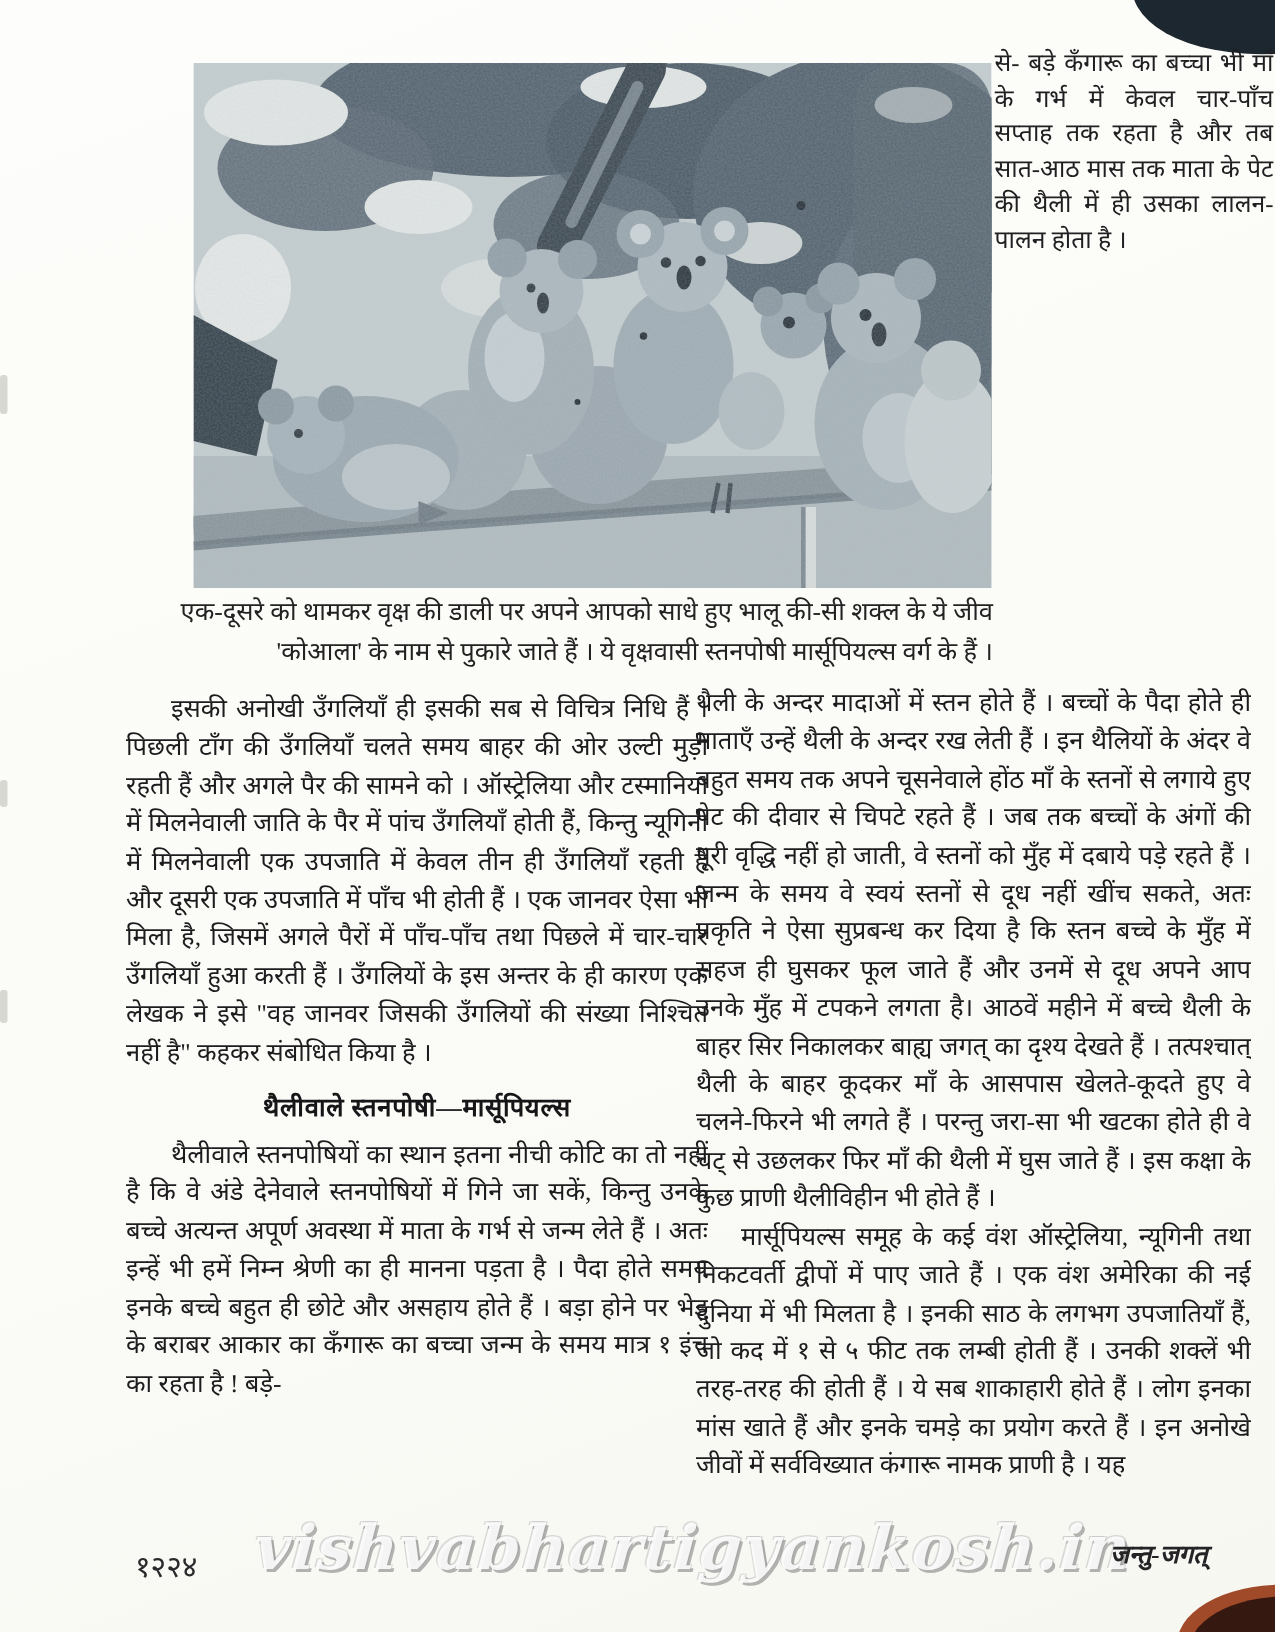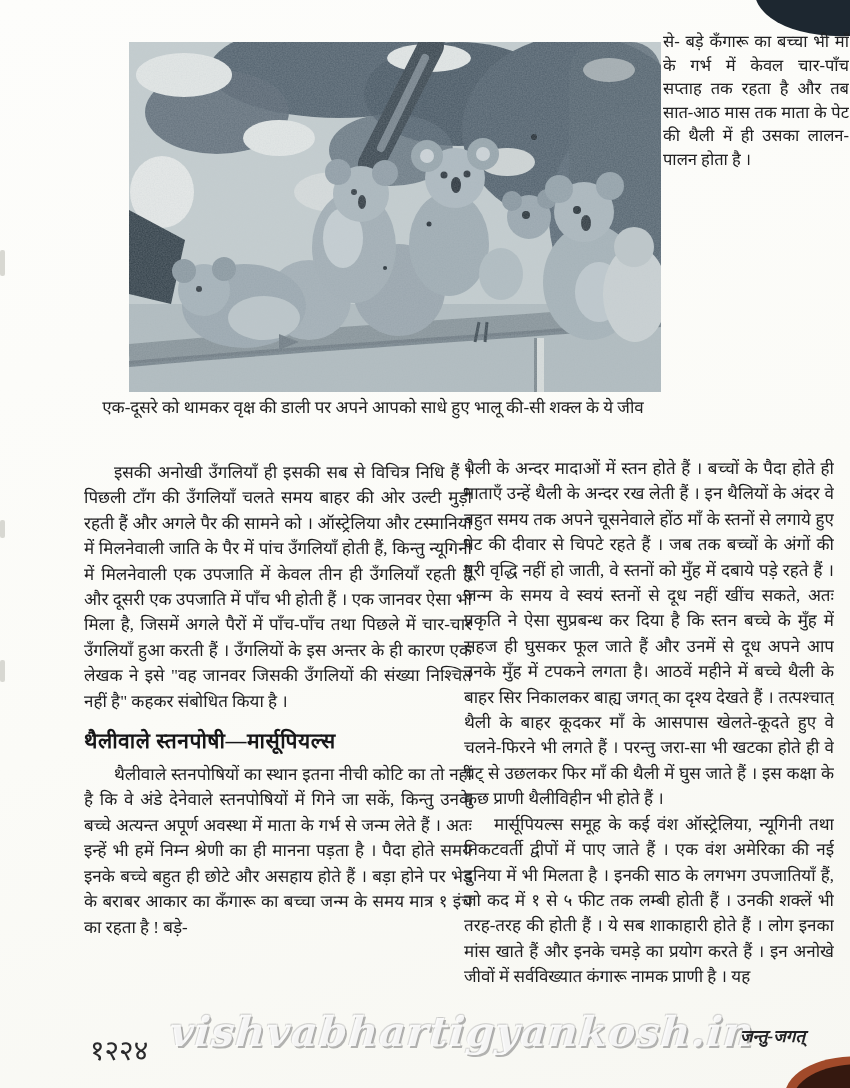--- a/index.html
+++ b/index.html
@@ -15,35 +15,35 @@
   .corner-br-edge{position:absolute;bottom:-10px;right:-14px;width:78px;height:44px;
     background:#a14a2a;border-top-left-radius:100% 100%;transform:rotate(4deg);}
   .corner-br{position:absolute;bottom:-14px;right:-16px;width:72px;height:40px;
     background:#35180f;border-top-left-radius:100% 100%;transform:rotate(4deg);}
   .edge-mark{position:absolute;left:0;width:5px;background:#d8d8d2;border-radius:2px;}
 
   .photo{position:absolute;left:129px;top:42px;width:532px;height:350px;}
   .photo svg{display:block;width:100%;height:100%;}
 
   .caption{position:absolute;left:84px;top:394px;width:578px;
-    font-size:17px;line-height:27px;text-align:center;color:#222;}
+    font-size:17px;line-height:27px;text-align:right;color:#222;}
 
   .col-a{position:absolute;left:663px;top:30px;width:186px;height:428px;overflow:hidden;}
   .col-a p{margin:0;font-size:16.5px;line-height:23.6px;text-align:justify;color:#202022;}
   .col-a p.ind{text-indent:24px;}
 
   .col-left{position:absolute;left:84px;top:458px;width:388px;height:560px;overflow:hidden;}
   .col-right{position:absolute;left:464px;top:456px;width:370px;height:566px;overflow:hidden;}
   .col-left p,.col-right p{margin:0;font-size:17px;line-height:25.4px;text-align:justify;color:#1c1c1e;}
   .col-left p.ind,.col-right p.ind{text-indent:30px;}
   .col-left p.gap{margin-top:2px;}
-  h2.section{margin:12px 0 8px 0;font-size:21px;font-weight:bold;text-align:left;
+  h2.section{margin:12px 0 8px 0;font-size:17px;font-weight:bold;text-align:center;
     letter-spacing:.5px;color:#161618;}
 
-  .page-num{position:absolute;left:90px;top:1030px;font-size:28px;color:#2a2a2c;}
+  .page-num{position:absolute;left:90px;top:1030px;font-size:20px;color:#2a2a2c;}
   .section-name{position:absolute;left:740px;top:1024px;font-size:17px;font-weight:bold;color:#242426;font-style:italic;}
   .watermark{position:absolute;left:170px;top:1008px;width:480px;text-align:center;
     font-family:"DejaVu Serif",serif;font-style:italic;font-weight:bold;
     font-size:41px;letter-spacing:1px;color:rgba(255,255,255,0.88);
     text-shadow:2px 2px 0 rgba(140,140,140,.65),-1px -1px 0 rgba(190,190,190,.55),1px -1px 0 rgba(170,170,170,.35);
     transform:skewX(-4deg);}
 </style>
 </head>
 <body>
 
@@ -144,20 +144,21 @@
       <rect x="408" y="296" width="7" height="54" fill="#e3e6e2"></rect>
       <rect x="405" y="296" width="3" height="54" fill="#7d888d"></rect>
 
       <rect width="532" height="350" fill="#7f93a3" opacity="0.10"></rect>
       <rect width="532" height="350" filter="url(#grain)" opacity="0.5"></rect>
     </svg>
   </div>
 
   <div class="caption">
     <div>एक-दूसरे को थामकर वृक्ष की डाली पर अपने आपको साधे हुए भालू की-सी शक्ल के ये जीव</div>
+    <div>'कोआला' के नाम से पुकारे जाते हैं । ये वृक्षवासी  स्तनपोषी मार्सूपियल्स वर्ग के हैं ।</div>
   </div>
 
   <div class="col-a">
     <p>से- बड़े कँगारू का बच्चा भी माँ के गर्भ में केवल चार-पाँच सप्ताह तक रहता है और तब सात-आठ मास तक माता के पेट की थैली में ही उसका लालन-पालन होता है ।</p>
   </div>
 
   <div class="col-left">
     <p class="ind gap">इसकी अनोखी  उँगलियाँ ही इसकी सब से विचित्र निधि हैं । पिछली टाँग की  उँगलियाँ चलते समय बाहर की ओर उल्टी मुड़ी रहती हैं और अगले पैर की  सामने को । ऑस्ट्रेलिया और टस्मानिया में मिलनेवाली जाति के पैर में पांच उँगलियाँ  होती हैं,  किन्तु न्यूगिनी में मिलनेवाली एक उपजाति में केवल तीन ही उँगलियाँ रहती हैं और  दूसरी  एक उपजाति में पाँच भी होती हैं । एक जानवर ऐसा भी मिला है, जिसमें अगले पैरों में पाँच-पाँच तथा पिछले  में चार-चार उँगलियाँ हुआ  करती हैं । उँगलियों के  इस अन्तर  के  ही कारण एक लेखक ने  इसे "वह जानवर जिसकी उँगलियों की संख्या निश्चित नहीं है"  कहकर संबोधित किया है ।</p>
     <h2 class="section">थैलीवाले स्तनपोषी—मार्सूपियल्स</h2>
     <p class="ind">थैलीवाले स्तनपोषियों का स्थान इतना नीची कोटि का तो नहीं है कि वे अंडे देनेवाले स्तनपोषियों में गिने जा सकें, किन्तु उनके बच्चे अत्यन्त अपूर्ण अवस्था में माता के गर्भ से जन्म लेते हैं । अतः इन्हें भी हमें निम्न श्रेणी का ही मानना पड़ता है । पैदा होते समय इनके बच्चे बहुत ही छोटे और असहाय होते हैं । बड़ा होने पर भेड़ के बराबर आकार का कँगारू का बच्चा जन्म के समय मात्र १ इंच का रहता है ! बड़े-</p>

